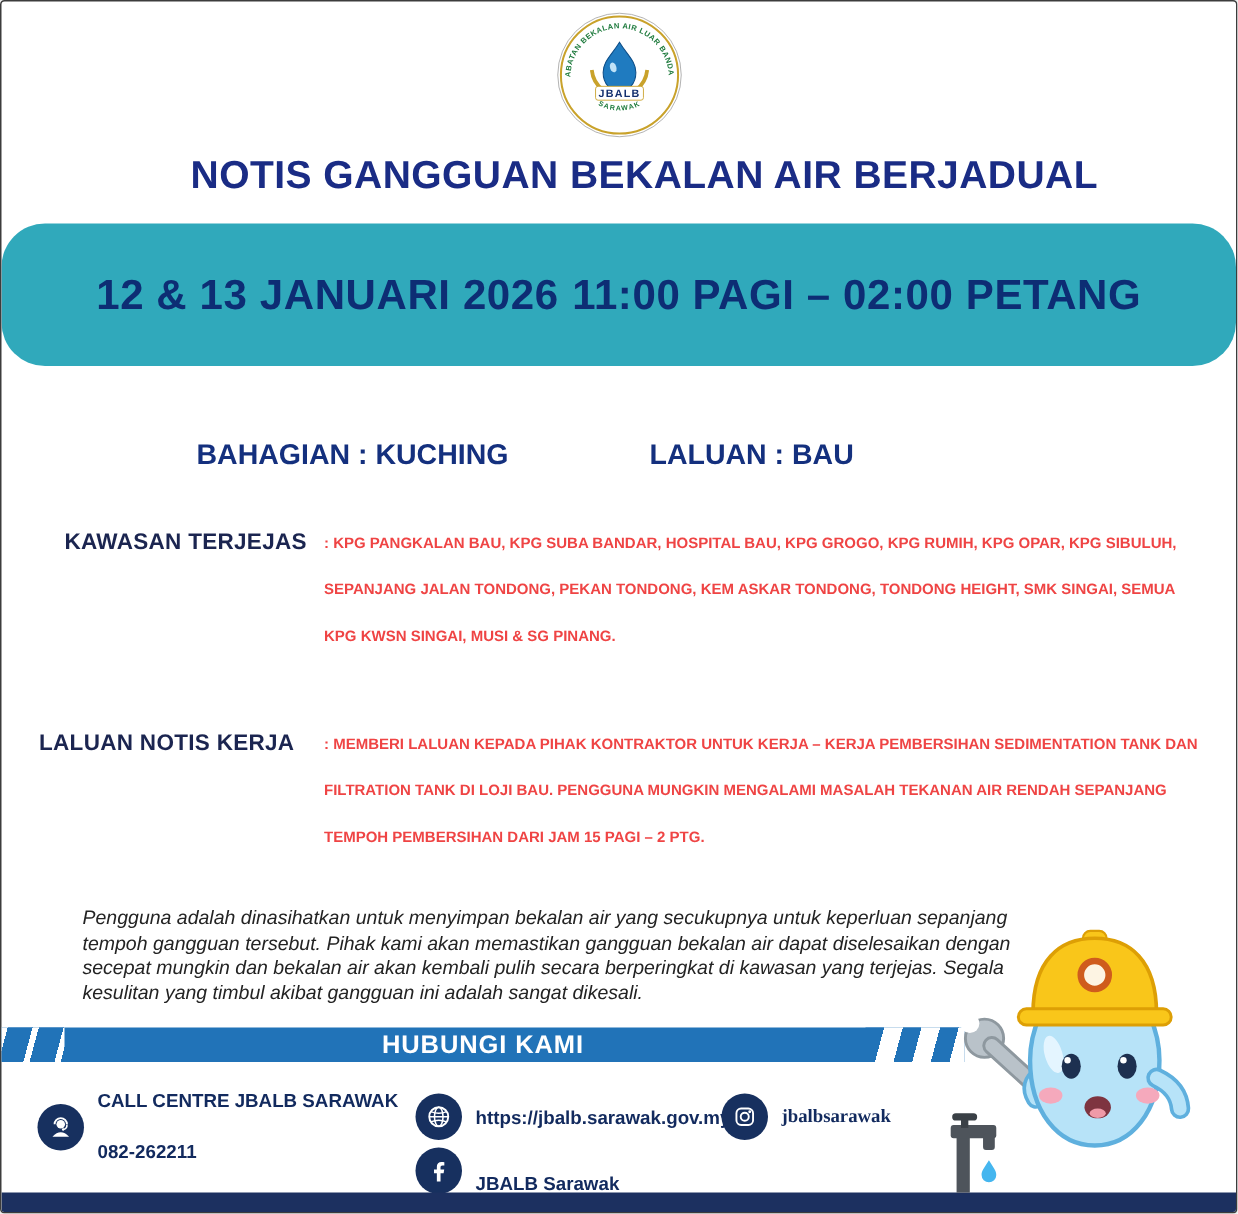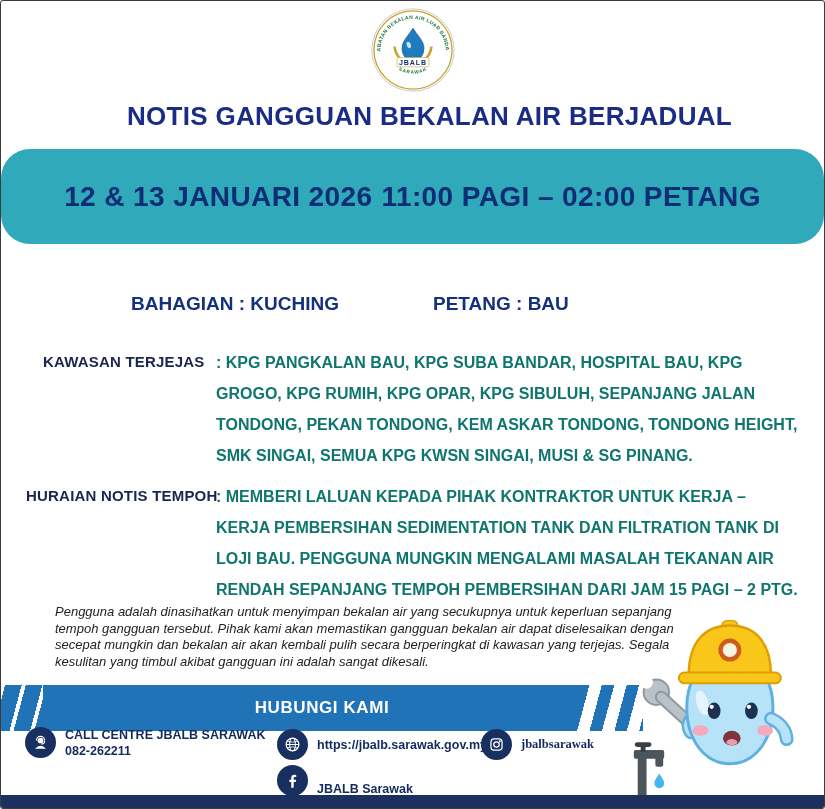--- a/index.html
+++ b/index.html
@@ -43,38 +43,38 @@
   .region-row { position:absolute; top:292px; left:0; right:0; height:26px; }
   .region-row .bahagian { position:absolute; left:130px; font-size:19px; font-weight:bold; color:#14307e; }
   .region-row .daerah   { position:absolute; left:432px; font-size:19px; font-weight:bold; color:#14307e; }
 
   
   .block-label {
     position:absolute; font-size:15px; font-weight:bold; color:#1b2550; letter-spacing:.2px;text-align:right;
   }
   .block-text {
     position:absolute; left:215px; width:585px;
-    font-size:16px; font-weight:bold; color:#0f766e;
+    font-size:10px; font-weight:bold; color:#ef4444;
     line-height:31px;
   }
   .kawasan-label { left:42px; top:352px; }
   .kawasan-text  { top:346px; }
   .huraian-label { left:25px; top:486px; }
   .huraian-text  { top:480px; }
 
   
   .disclaimer {
     position:absolute; left:22px; top:603px; width:622px;
     font-style:italic; font-size:13px; line-height:16.5px;
     color:#232323; font-weight:500;margin-left:32px;
   }
 
   
   .contact-banner {
-    position:absolute; top:684px; left:0; width:642px; height:46px;
+    position:absolute; top:684px; left:0; width:642px; height:23px;
     background:#2173b8;
   }
   .contact-banner .banner-text {
     position:absolute; inset:0;
     display:flex; align-items:center; justify-content:center;
     color:#ffffff; font-size:17px; font-weight:bold; letter-spacing:.6px;
   }
   .stripes-left {
     position:absolute; left:0; top:0; bottom:0; width:42px;
     background:repeating-linear-gradient(105deg, #ffffff 0 4px, #2173b8 4px 20px);
@@ -86,21 +86,21 @@
 
   
   .contact-item { position:absolute; display:flex; align-items:center; gap:9px; }
   .circle-icon {
     width:31px; height:31px; border-radius:50%;
     background:#17305f; flex:0 0 auto;
     display:flex; align-items:center; justify-content:center;
   }
   .circle-icon svg { width:19px; height:19px; }
   .contact-text { font-size:12.5px; font-weight:bold; color:#122a5e; }
-  .contact-text .sub { display:block; margin-top:2px; }
+  .contact-text .sub { display:block; margin-top:20px; }
 
   .callcentre { left:24px;  top:726px; }
   .website    { left:276px; top:728px; }
   .instagram  { left:480px; top:728px;font-family:Liberation Serif, serif; }
   .facebook   { left:276px; top:764px;align-items:flex-end; }
 
   
   .footer-bar {
     position:absolute; left:0; right:0; bottom:0; height:13px;
     background:#1c3060;
@@ -137,27 +137,27 @@
 
   <div class="title">NOTIS GANGGUAN BEKALAN AIR BERJADUAL</div>
 
   <div class="date-band">
     <div class="line">12 &amp; 13 JANUARI 2026</div>
     <div class="line">11:00 PAGI – 02:00 PETANG</div>
   </div>
 
   <div class="region-row">
     <span class="bahagian">BAHAGIAN : KUCHING</span>
-    <span class="daerah">PETANG : BAU</span>
+    <span class="daerah">LALUAN : BAU</span>
   </div>
 
   <div class="block-label kawasan-label">KAWASAN TERJEJAS</div>
   <div class="block-text kawasan-text">: KPG PANGKALAN BAU, KPG SUBA BANDAR, HOSPITAL BAU, KPG GROGO, KPG RUMIH, KPG OPAR, KPG SIBULUH, SEPANJANG JALAN TONDONG, PEKAN TONDONG, KEM ASKAR TONDONG, TONDONG HEIGHT, SMK SINGAI, SEMUA KPG KWSN SINGAI, MUSI &amp; SG PINANG.</div>
 
-  <div class="block-label huraian-label">HURAIAN NOTIS TEMPOH</div>
+  <div class="block-label huraian-label">LALUAN NOTIS KERJA</div>
   <div class="block-text huraian-text">: MEMBERI LALUAN KEPADA PIHAK KONTRAKTOR UNTUK KERJA – KERJA PEMBERSIHAN SEDIMENTATION TANK DAN FILTRATION TANK DI LOJI BAU. PENGGUNA MUNGKIN MENGALAMI MASALAH TEKANAN AIR RENDAH SEPANJANG TEMPOH PEMBERSIHAN DARI JAM 15 PAGI – 2 PTG.</div>
 
   <div class="disclaimer">Pengguna adalah dinasihatkan untuk menyimpan bekalan air yang secukupnya untuk keperluan sepanjang tempoh gangguan tersebut. Pihak kami akan memastikan gangguan bekalan air dapat diselesaikan dengan secepat mungkin dan bekalan air akan kembali pulih secara berperingkat di kawasan yang terjejas. Segala kesulitan yang timbul akibat gangguan ini adalah sangat dikesali.</div>
 
   <div class="contact-banner">
     <div class="stripes-left"></div>
     <div class="stripes-right"></div>
     <div class="banner-text">HUBUNGI KAMI</div>
   </div>
 

